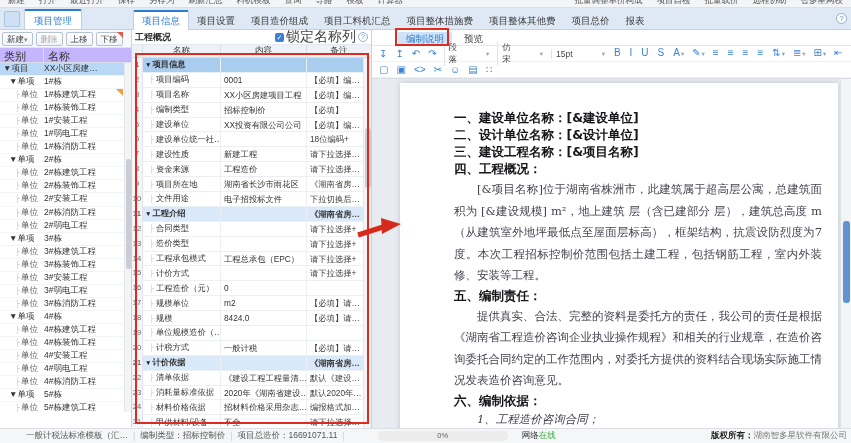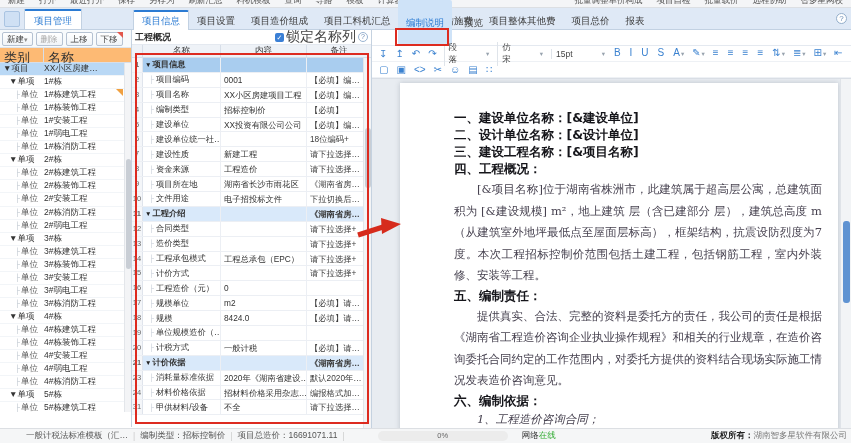--- a/index.html
+++ b/index.html
@@ -29,21 +29,21 @@
 
   
   .leftpanel{position:absolute;left:0;top:30px;width:132px;height:397px;border-right:1px solid #c5d2e0;background:#fff;}
   .lbtns{height:18px;display:flex;gap:3px;padding:2px 2px;border-bottom:1px solid #dfe5ec;background:#f7fafc;}
   .btn{font-size:8.5px;color:#444;background:linear-gradient(#fff,#f0f4f8);border:1px solid #b5c2d2;
     border-radius:2px;padding:0 4px;line-height:12px;height:14px;white-space:nowrap;position:relative;}
   .btn .car{color:#888;font-size:7px;}
   .btn[data-v~="dis"]{color:#aaa;}
   .btn[data-v~="mark"]::after{content:"";position:absolute;right:-1px;top:-1px;border-style:solid;
     border-width:0 6px 6px 0;border-color:transparent #e2574c transparent transparent;}
-  .lhead{height:15px;display:flex;background:#fdba74;border-bottom:1px solid #d7dee8;font-size:13px;color:#333;font-family:Liberation Mono, monospace;}
+  .lhead{height:15px;display:flex;background:#c4b5fd;border-bottom:1px solid #d7dee8;font-size:11px;color:#333;font-family:Liberation Mono, monospace;}
   .lhead span{padding:1px 4px;}
   .lh-cat{width:44px;border-right:1px solid #d7dee8;}
   .treewrap{position:relative;height:349px;overflow:hidden;}
   .trow{display:flex;height:13.05px;font-size:8.5px;align-items:center;border-bottom:1px solid #f2f5f8;background:#fff;}
   .trow[data-v~="sel"]{background:#b9d8f5;}
   .tcat{width:44px;padding-left:3px;color:#333;white-space:nowrap;overflow:hidden;}
   .trow[data-v~="l1"] .tcat{padding-left:9px;}
   .trow[data-v~="l2"] .tcat{padding-left:15px;color:#555;}
   .trow[data-v~="l2"] .tcat::before{content:"├";color:#b6bfc9;margin-right:1px;font-size:7px;}
   .tname{flex:1;white-space:nowrap;overflow:hidden;color:#333;}
@@ -79,21 +79,21 @@
   .mscroll{position:absolute;right:0;top:28px;width:8px;height:372px;background:#f3f4f6;border-left:1px solid #e3e6ea;}
   .mthumb{position:absolute;left:1px;width:6px;border-radius:3px;background:#c9ced5;}
 
   
   .redbox{position:absolute;border:2px solid #dd2b20;pointer-events:none;}
   .arrowsvg{position:absolute;left:356px;top:213px;pointer-events:none;}
 
   
   .rightpanel{position:absolute;left:372px;top:30px;width:479px;height:400px;background:#fff;}
   .doctabs{height:16px;display:flex;align-items:flex-end;gap:4px;padding-left:26px;border-bottom:1px solid #e4e9f0;}
-  .dtab{font-size:9.5px;color:#444;padding:16px 8px;line-height:13px;}
+  .dtab{font-size:9.5px;color:#444;padding:0 8px;line-height:13px;}
   .dtab[data-v~="act"]{background:#cfe3f8;color:#2b7bd3;border-radius:2px;}
   .fmtbar{height:16px;display:flex;align-items:center;gap:2px;padding:0 4px;border-bottom:1px solid #eef1f5;}
   .icon{color:#3b82d0;font-size:10px;line-height:14px;padding:0 3px;white-space:nowrap;}
   .icon .car{color:#98a3ae;font-size:6.5px;margin-left:1px;}
   .dd{display:flex;align-items:center;font-size:8.5px;color:#444;padding:0 4px;border-left:1px solid #dfe4ea;margin-left:2px;gap:26px;}
   .dd .car{color:#98a3ae;font-size:6.5px;margin-left:3px;}
   .docwrap{position:relative;height:356px;background:#e8ecf1;border-top:1px solid #d9dee5;overflow:hidden;}
   .page{position:absolute;left:28px;top:4px;width:438px;height:370px;background:#fff;
     box-shadow:0 0 5px rgba(60,70,90,.25);padding:26px 16px 10px 54px;}
   .doc{font-family:"DejaVu Serif","Liberation Serif",serif;color:#474250;}
@@ -573,20 +573,29 @@
         <div class="row" data-v="sec">
           <span class="no">21</span>
           <span class="nm">
             <span class="arr">▼</span>
             <span>计价依据</span>
           </span>
           <span class="ct"></span>
           <span class="rk">《湖南省房…</span>
         </div>
 
+        <div class="row" data-v="">
+          <span class="no">22</span>
+          <span class="nm">
+            <span class="arr"></span>
+            <span>清单依据</span>
+          </span>
+          <span class="ct">《建设工程工程量清…</span>
+          <span class="rk">默认《建设…</span>
+        </div>
 
         <div class="row" data-v="">
           <span class="no">23</span>
           <span class="nm">
             <span class="arr"></span>
             <span>消耗量标准依据</span>
           </span>
           <span class="ct">2020年《湖南省建设…</span>
           <span class="rk">默认2020年…</span>
         </div>

